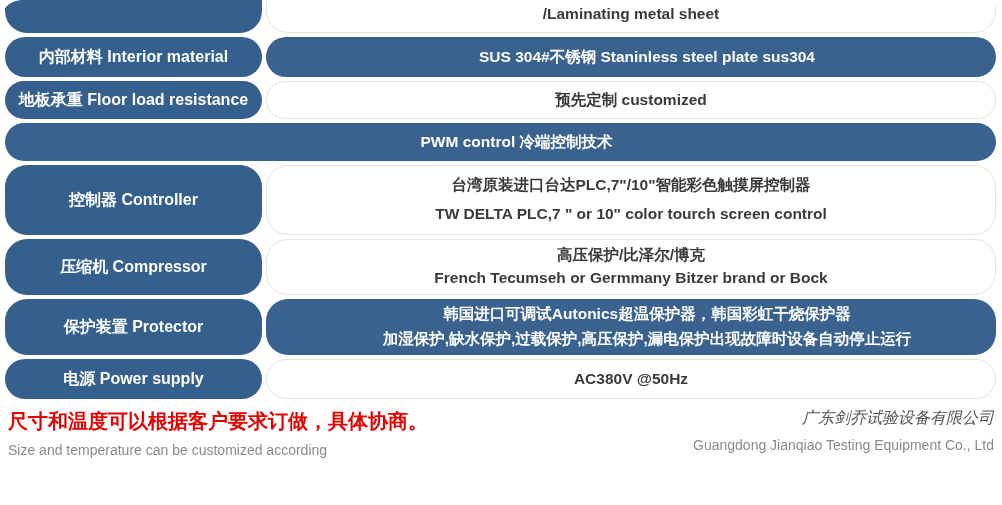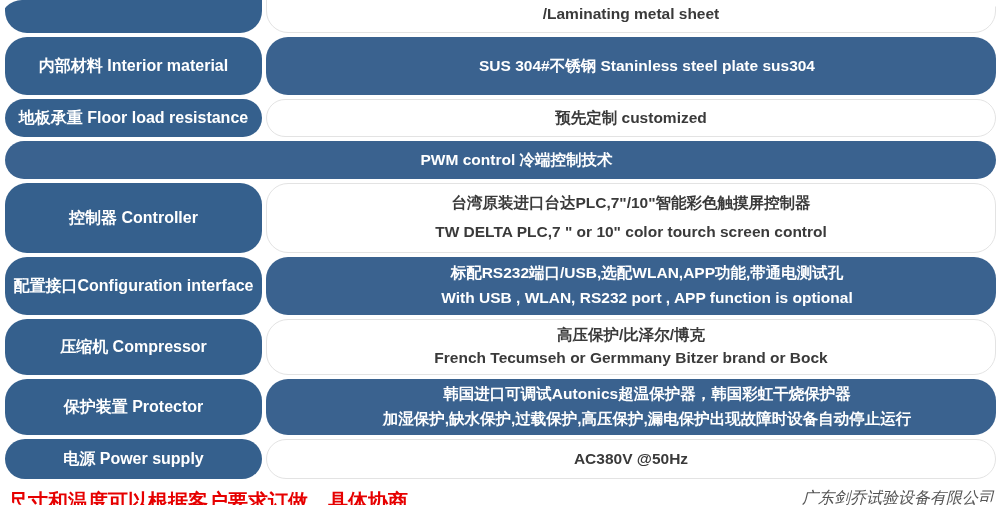--- a/index.html
+++ b/index.html
@@ -4,21 +4,21 @@
 <style>
   * { margin:0; padding:0; box-sizing:border-box;border-radius:22px; }
   html,body { width:1002px; height:505px; overflow:hidden; background:#fff;
     font-family:"Liberation Sans","DejaVu Sans",sans-serif; }
 
   .spec-table { display:flex; flex-direction:column; gap:4px; padding:0 6px 0 5px; }
 
   .row { display:flex; gap:4px; }
   
   .r0 { height:63px; margin-top:-30px; }  
-  .r1 { height:58px; }
+  .r1 { height:40px; }
   .r2 { height:38px; }
   .r3 { height:38px; }
   .r4 { height:70px; }
   .r5 { height:58px; }
   .r6 { height:56px; }
   .r7 { height:56px; }
   .r8 { height:40px; }
 
   .cell-label {
     width:257px; flex:0 0 257px;
@@ -84,29 +84,20 @@
     </div>
     <div class="row r4">
       <div class="cell-label">
         <span class="lbl">控制器 Controller</span>
       </div>
       <div class="cell-value white">
         <div class="value-line">台湾原装进口台达PLC,7"/10"智能彩色触摸屏控制器</div>
         <div class="value-line">TW DELTA PLC,7 " or 10" color tourch screen control</div>
       </div>
     </div>
-    <div class="row r5">
-      <div class="cell-label">
-        <span class="lbl">配置接口Configuration interface</span>
-      </div>
-      <div class="cell-value blue">
-        <div class="value-line">标配RS232端口/USB,选配WLAN,APP功能,带通电测试孔</div>
-        <div class="value-line">With USB , WLAN, RS232 port , APP function is optional</div>
-      </div>
-    </div>
     <div class="row r6">
       <div class="cell-label">
         <span class="lbl">压缩机 Compressor</span>
       </div>
       <div class="cell-value white">
         <div class="value-line">高压保护/比泽尔/博克</div>
         <div class="value-line">French Tecumseh  or Germmany Bitzer brand or Bock</div>
       </div>
     </div>
     <div class="row r7">

